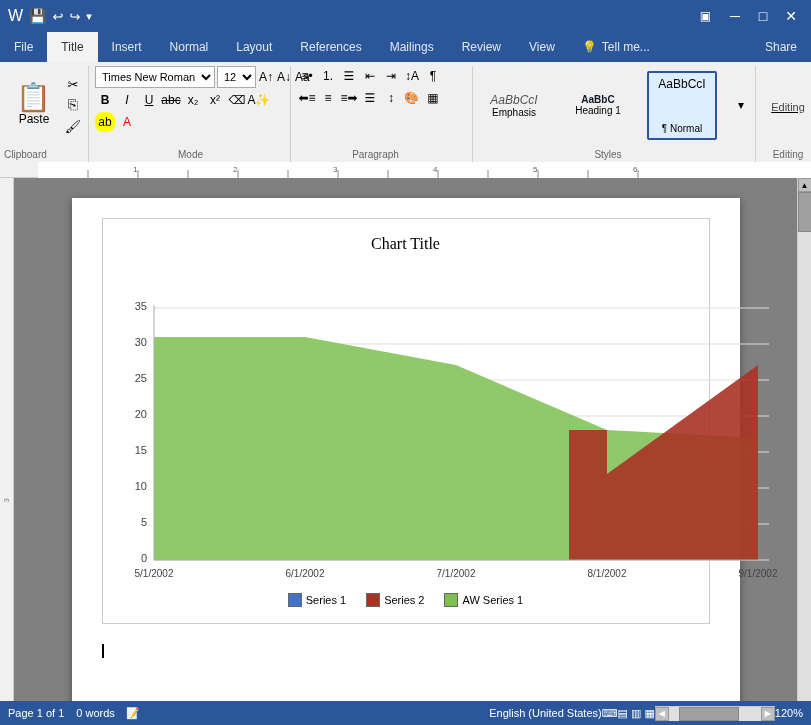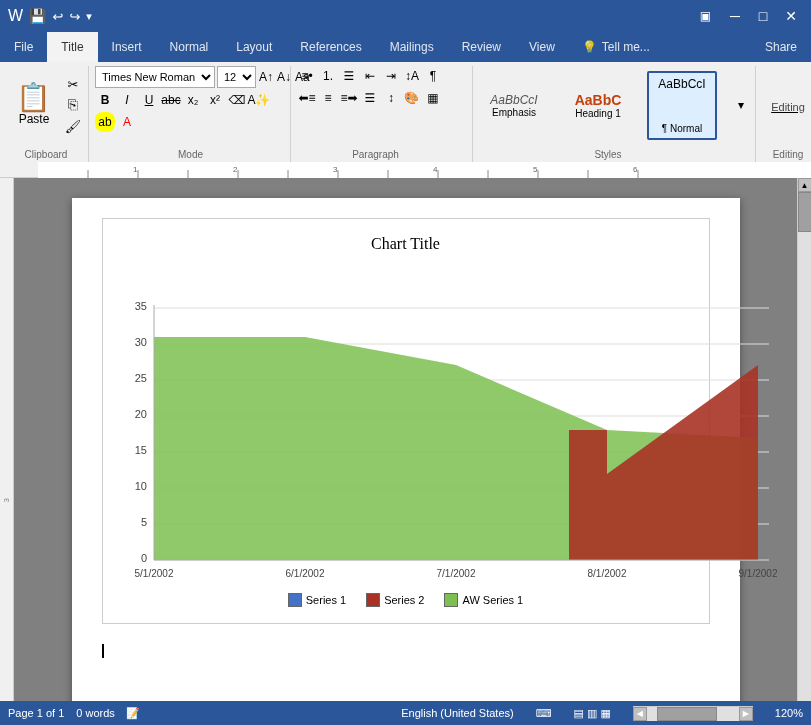--- a/index.html
+++ b/index.html
@@ -27,21 +27,21 @@
     .ribbon-tab {
       padding: 8px 14px; color: rgba(255,255,255,0.85); font-size: 12px; cursor: pointer;
       border: none; background: transparent;
     }
     .ribbon-tab.active { background: #f3f3f3; color: #333; font-weight: 500; }
 
     .ribbon-body { display: flex; align-items: stretch; padding: 4px 4px 0; gap: 2px; min-height: 88px; position: relative; }
 
     
     .clipboard-section { display: flex; align-items: stretch; border-right: 1px solid #d0d0d0; padding: 0 4px 18px; position: relative; }
-    .clipboard-section-label { position: absolute; bottom: 2px; left: 0; right: 0; text-align: center; font-size: 10px; color: #666; }
+    .clipboard-section-label { position: absolute; bottom: 2px; left: 0; right: 0; font-size: 10px; color: #666; }
     .paste-btn {
       display: flex; flex-direction: column; align-items: center; justify-content: center;
       width: 52px; cursor: pointer; border: 1px solid transparent; border-radius: 2px; padding: 4px;
     }
     .paste-icon { font-size: 28px; line-height: 1; }
     .clipboard-right { display: flex; flex-direction: column; justify-content: center; gap: 1px; padding-left: 2px; }
     .small-icon-btn {
       width: 22px; height: 20px; border: 1px solid transparent; border-radius: 2px;
       cursor: pointer; display: flex; align-items: center; justify-content: center; font-size: 13px; background: transparent;
     }
@@ -68,21 +68,21 @@
 
     
     .styles-section { padding: 0 4px 18px; border-right: 1px solid #d0d0d0; position: relative; flex: 1; }
     .styles-gallery { display: flex; gap: 14px; align-items: center; height: 100%; }
     .style-item {
       padding: 4px 8px; border: 1px solid transparent; border-radius: 2px; cursor: pointer;
       font-size: 12px; text-align: center; min-width: 70px;
     }
     .style-item.active { border: 2px solid #2b579a; background: #ddeeff; }
     .style-emphasis { font-style: italic; color: #555; }
-    .style-heading1 { font-size: 14px; font-weight: bold; color: #c2410c; }
+    .style-heading1 { font-size: 10px; font-weight: bold; color: #0f172a; }
 
     
     .editing-section { padding: 0 4px 18px; position: relative; min-width: 60px; text-decoration: underline; }
     .editing-section-label { position: absolute; bottom: 2px; left: 0; right: 0; text-align: center; font-size: 10px; color: #666; }
     .editing-content { display: flex; flex-direction: column; align-items: center; justify-content: center; height: 100%; }
 
     
     .ruler { height: 16px; background: #f0f0f0; border-bottom: 1px solid #ccc; display: flex; align-items: center; padding-left: 38px; }
     .ruler-inner { flex: 1; background: white; height: 16px; position: relative; overflow: hidden; }
 
@@ -119,21 +119,21 @@
       display: flex; justify-content: center; gap: 20px; margin-top: 8px; font-size: 11px;
     }
     .legend-item { display: flex; align-items: center; gap: 4px; }
     .legend-box { width: 14px; height: 14px; border: 1px solid #666; }
 
     
     .status-bar {
       height: 24px; background: #2b579a; color: white; display: flex; align-items: center;
       padding: 0 8px; font-size: 11px; gap: 12px; position: fixed; bottom: 0; left: 0; right: 0;
     }
-    .status-right { margin-left: auto; display: flex; align-items: center; gap: 22px; }
+    .status-right { margin-left: auto; display: flex; align-items: center; gap: 0; }
 
     
     .v-scrollbar { width: 14px; background: #f0f0f0; border-left: 1px solid #ccc; display: flex; flex-direction: column; align-items: center; }
     .scroll-btn { width: 14px; height: 14px; background: #c0c0c0; border: 1px solid #999; cursor: pointer; display: flex; align-items: center; justify-content: center; font-size: 8px; }
     .scroll-track { flex: 1; background: #e0e0e0; width: 14px; position: relative; }
     .scroll-thumb { width: 14px; height: 40px; background: #a0a0a0; border: 1px solid #888; position: absolute; top: 0; }
 
     .h-scrollbar { height: 14px; background: #f0f0f0; border-top: 1px solid #ccc; display: flex; align-items: center; }
     .h-scroll-btn { width: 14px; height: 14px; background: #c0c0c0; border: 1px solid #999; cursor: pointer; display: flex; align-items: center; justify-content: center; font-size: 8px; }
     .h-scroll-track { flex: 1; background: #e0e0e0; height: 14px; position: relative; }

